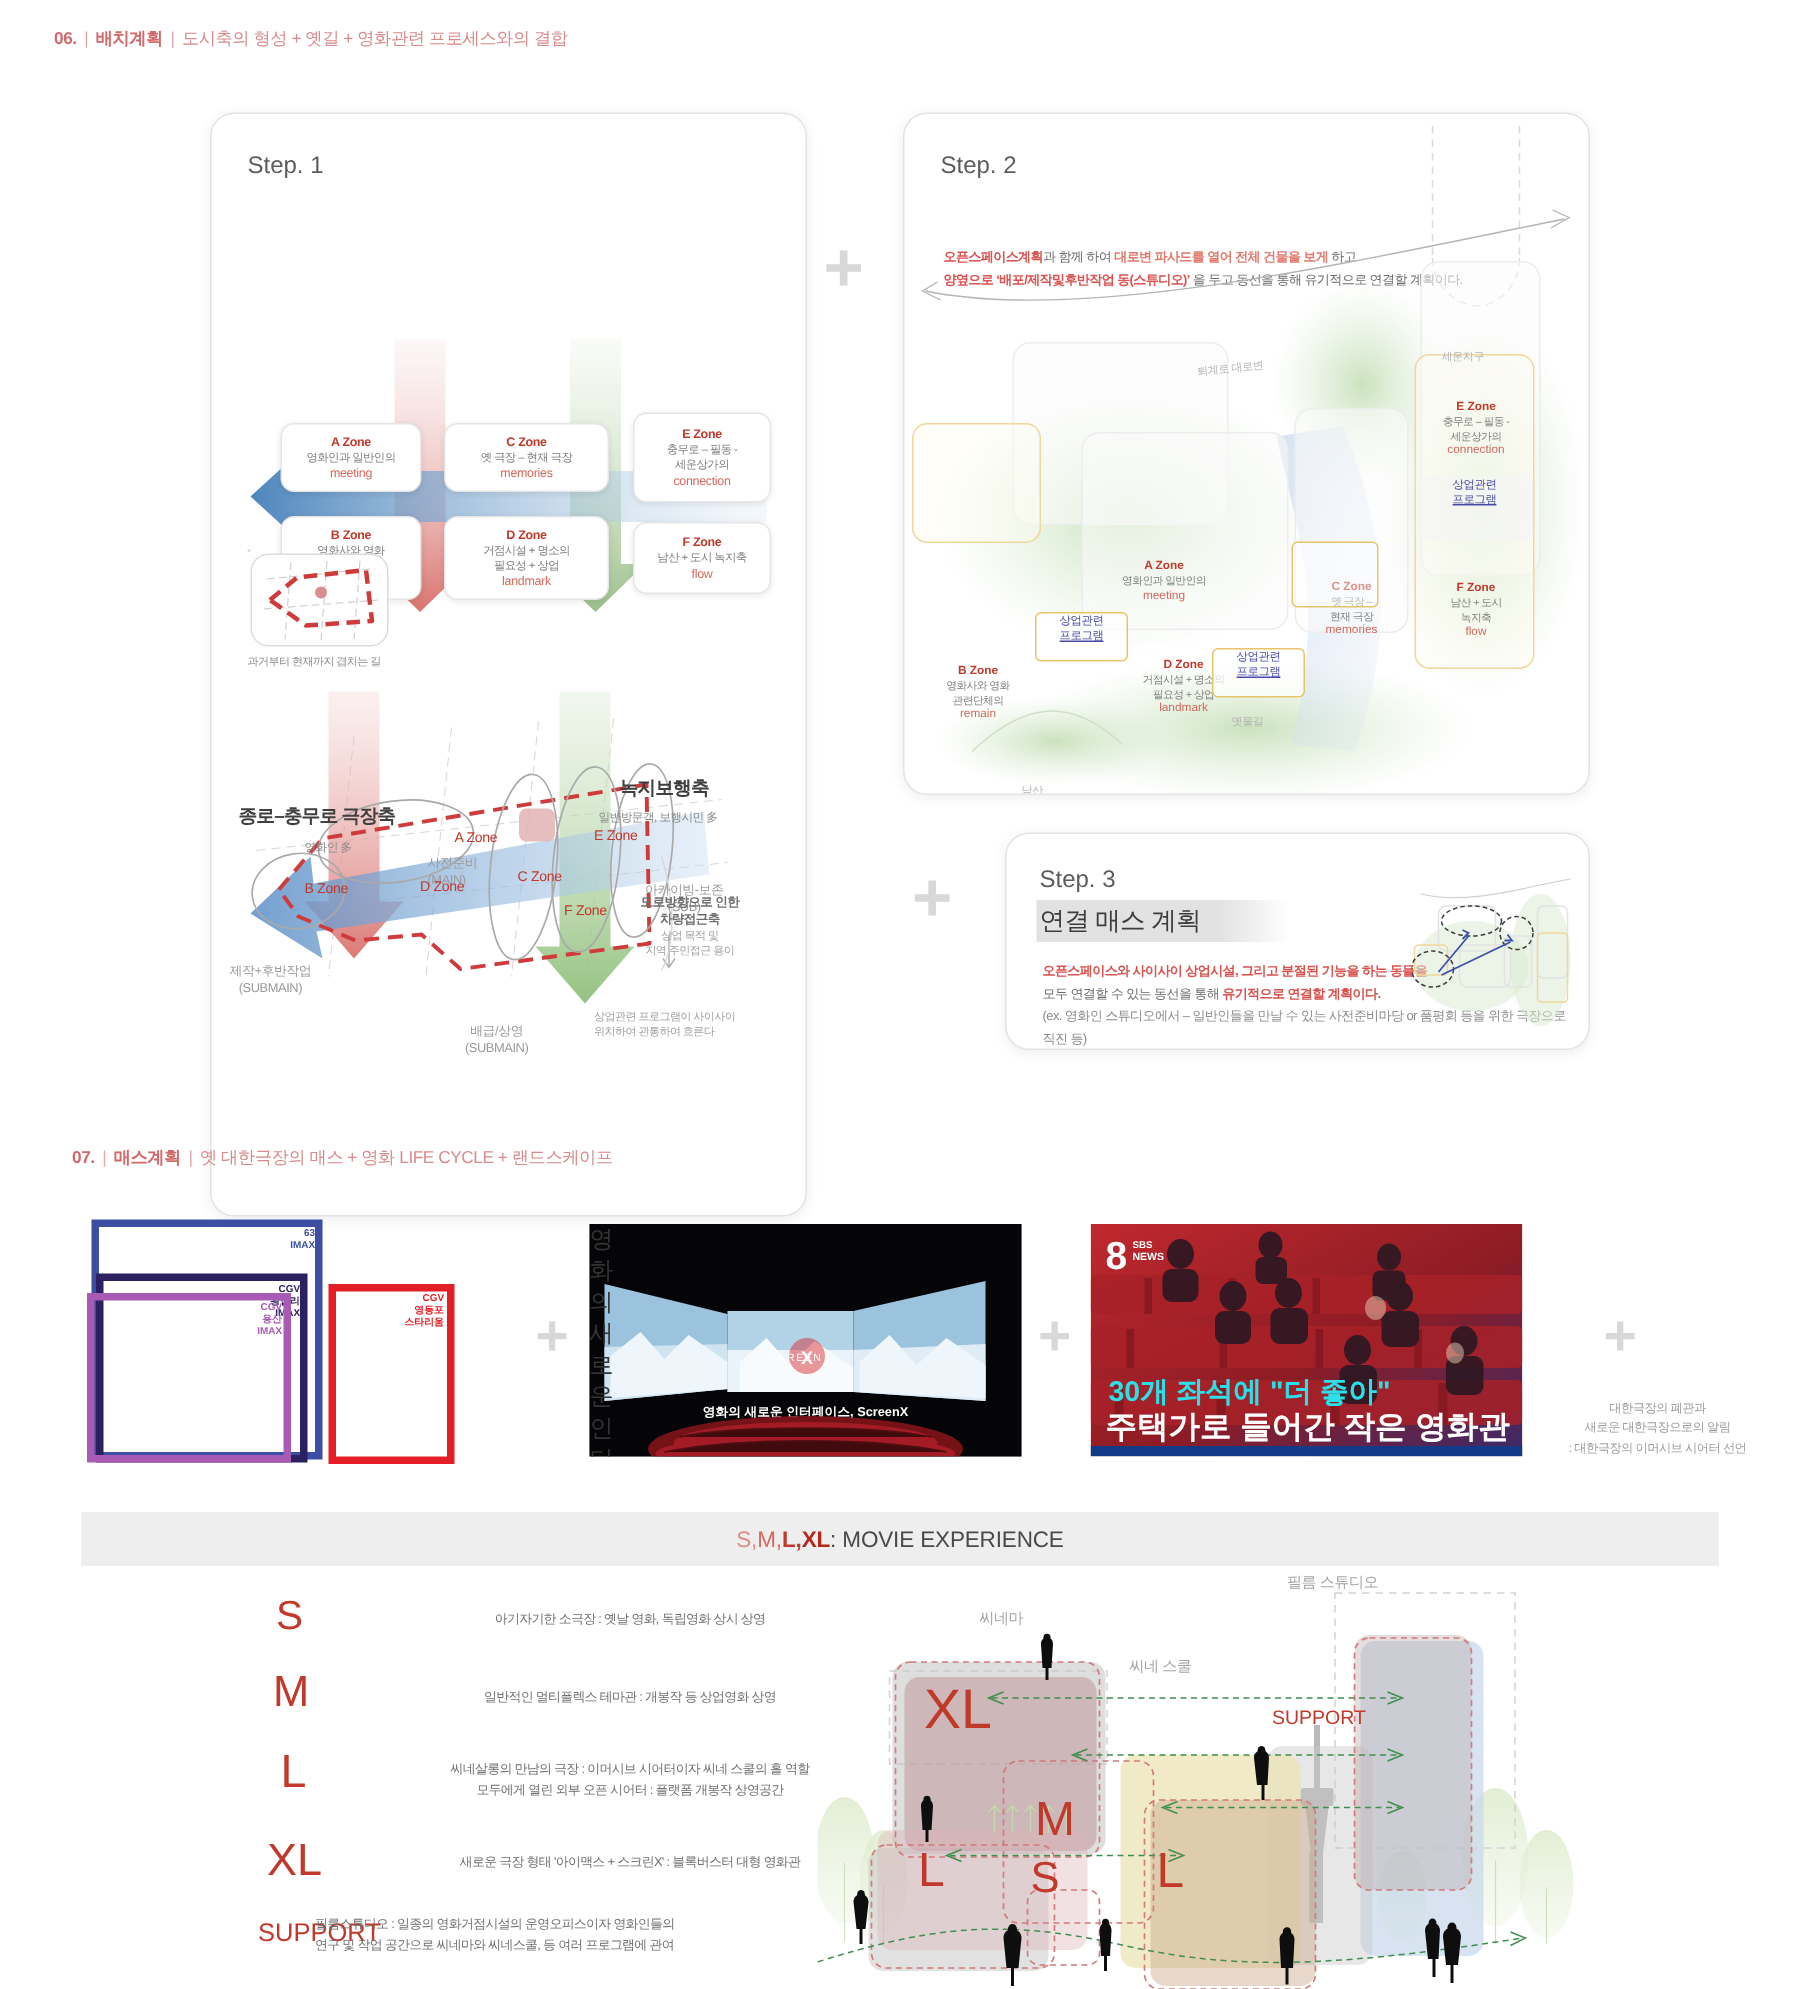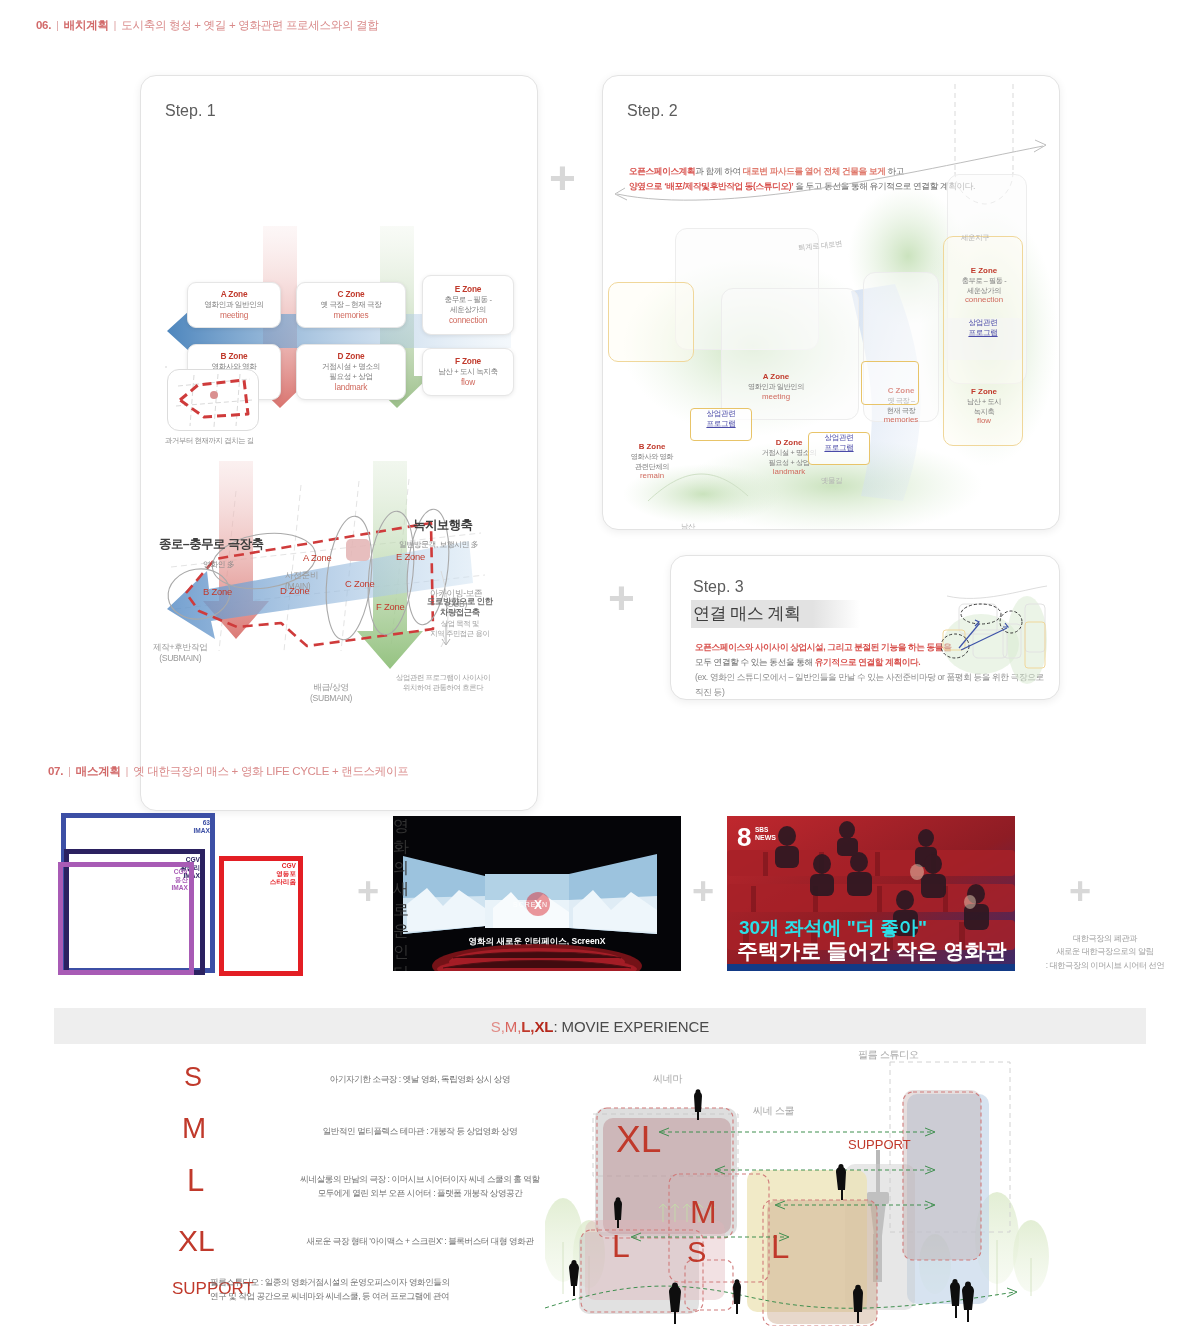--- a/index.html
+++ b/index.html
@@ -249,21 +249,21 @@
     <div class="ax-t ax-zone" style="left:162px; top:476px;">A Zone</div>
     <div class="ax-t ax-zone" style="left:62px; top:510px;">B Zone</div>
     <div class="ax-t ax-zone" style="left:204px; top:502px;">C Zone</div>
     <div class="ax-t ax-zone" style="left:139px; top:509px;">D Zone</div>
     <div class="ax-t ax-zone" style="left:255px; top:475px;">E Zone</div>
     <div class="ax-t ax-zone" style="left:235px; top:525px;">F Zone</div>
 
     <div class="ax-t ax-note" style="left:286px; top:520px; text-align:center;">
       <b>도로방향으로 인한</b><br><b>차량접근축</b><br>상업 목적 및<br>지역 주민접근 용이
     </div>
-    <div class="ax-t ax-note" style="left:255px; top:597px; text-align:center;">
+    <div class="ax-t ax-note" style="left:255px; top:597px; ">
       상업관련 프로그램이 사이사이<br>위치하여 관통하여 흐른다
     </div>
   </div>
 </div>
 
 <div class="plus" style="left:549px; top:155px;">+</div>
 
 <div class="card" style="left:602px; top:75px; width:458px; height:455px;">
   <div class="card-inner">
     <div class="step-no" style="left:24px; top:26px;">Step. 2</div>

